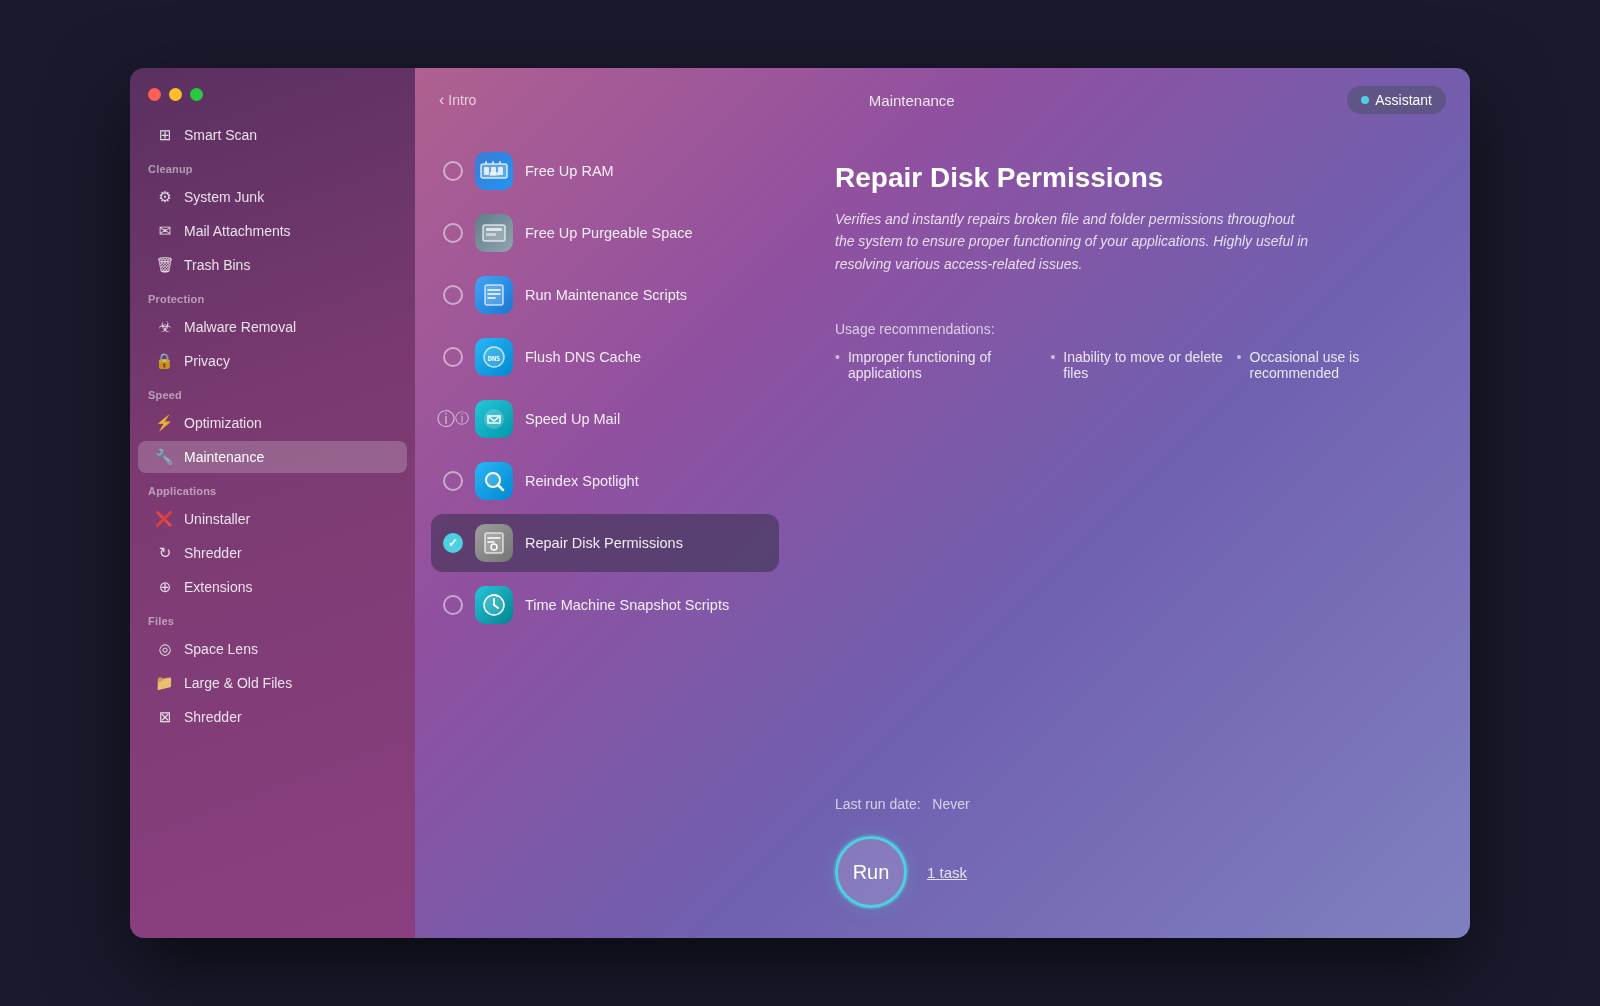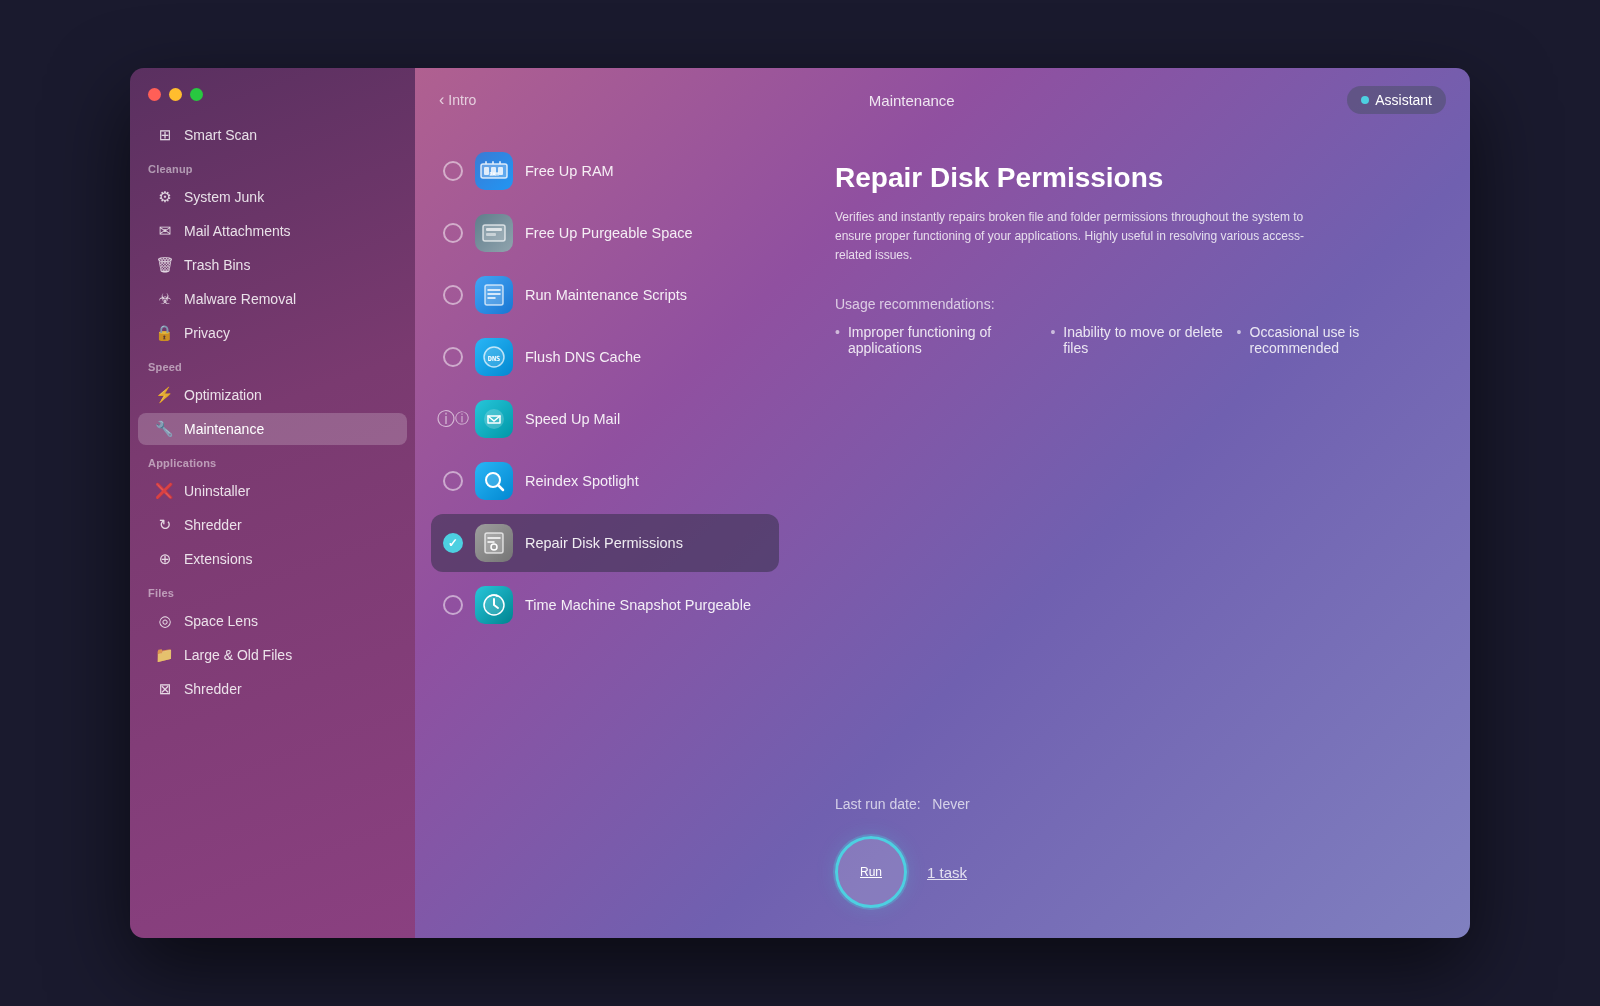--- a/index.html
+++ b/index.html
@@ -223,25 +223,26 @@
     }
 
     .detail-title {
       font-size: 28px;
       font-weight: 700;
       color: white;
       margin-bottom: 14px;
     }
 
     .detail-description {
-      font-size: 12px;
+      font-size: 14px;
       color: rgba(255,255,255,0.8);
       line-height: 1.6;
       max-width: 480px;
-      margin-bottom: 30px;
+      margin-bottom: 46px;
+      font-style: italic;
     }
 
     .usage-title {
       font-size: 14px;
       color: rgba(255,255,255,0.7);
       margin-bottom: 12px;
     }
 
     .usage-list {
       list-style: none;
@@ -278,28 +279,27 @@
       padding-bottom: 10px;
     }
 
     .run-btn {
       width: 72px;
       height: 72px;
       border-radius: 50%;
       border: 3px solid #4dd0e1;
       background: rgba(255,255,255,0.15);
       color: white;
-      font-size: 12px;
+      font-size: 20px;
       font-weight: 500;
       cursor: pointer;
       display: flex;
       align-items: center;
       justify-content: center;
       box-shadow: 0 0 0 2px rgba(77,208,225,0.3), 0 0 20px rgba(77,208,225,0.2);
-      text-decoration: underline;
     }
 
     .task-count {
       font-size: 15px;
       color: rgba(255,255,255,0.8);
       text-decoration: underline;
     }
   </style>
 </head>
 <body>
@@ -326,20 +326,21 @@
     </div>
     <div class="sidebar-item">
       <div class="sidebar-icon">✉</div>
       <span>Mail Attachments</span>
     </div>
     <div class="sidebar-item">
       <div class="sidebar-icon">🗑</div>
       <span>Trash Bins</span>
     </div>
 
+    <div class="sidebar-section-label">Protection</div>
 
     <div class="sidebar-item">
       <div class="sidebar-icon">☣</div>
       <span>Malware Removal</span>
     </div>
     <div class="sidebar-item">
       <div class="sidebar-icon">🔒</div>
       <span>Privacy</span>
     </div>
 
@@ -495,21 +496,21 @@
         <div class="task-item">
           <div class="task-radio"></div>
           <div class="task-icon-box task-icon-timemachine">
             <svg width="28" height="28" viewBox="0 0 28 28" fill="none">
               <circle cx="14" cy="14" r="10" fill="rgba(255,255,255,0.15)" stroke="white" stroke-width="1.5"></circle>
               <path d="M14 8 L14 14 L18 17" stroke="white" stroke-width="2" stroke-linecap="round" stroke-linejoin="round"></path>
               <path d="M10 5 Q14 3 17 5" stroke="white" stroke-width="1.5" fill="none" stroke-linecap="round"></path>
               <polygon points="17,3 18,6 15,5" fill="white"></polygon>
             </svg>
           </div>
-          <span class="task-name">Time Machine Snapshot Purgeable</span>
+          <span class="task-name">Time Machine Snapshot Scripts</span>
         </div>
       </div>
 
       <div class="detail-panel">
         <div class="detail-title">Repair Disk Permissions</div>
         <div class="detail-description">Verifies and instantly repairs broken file and folder permissions throughout the system to ensure proper functioning of your applications. Highly useful in resolving various access-related issues.</div>
 
         <div class="usage-title">Usage recommendations:</div>
         <ul class="usage-list">
           <li>

